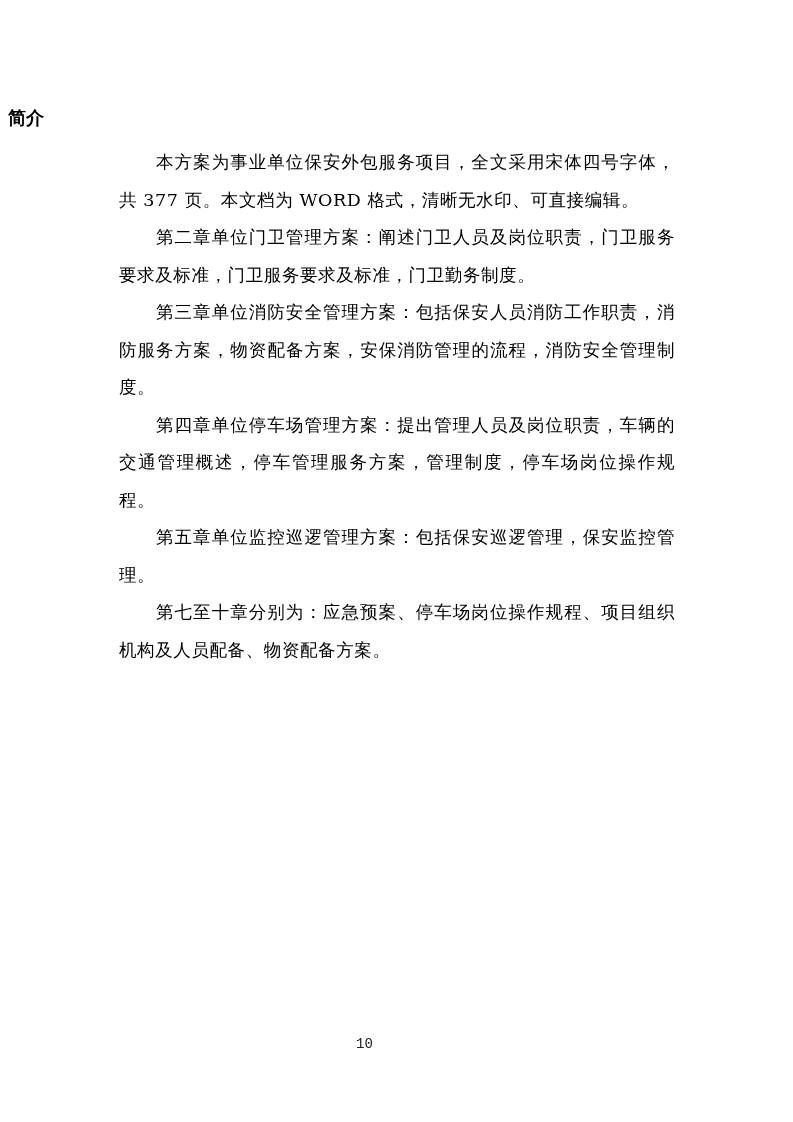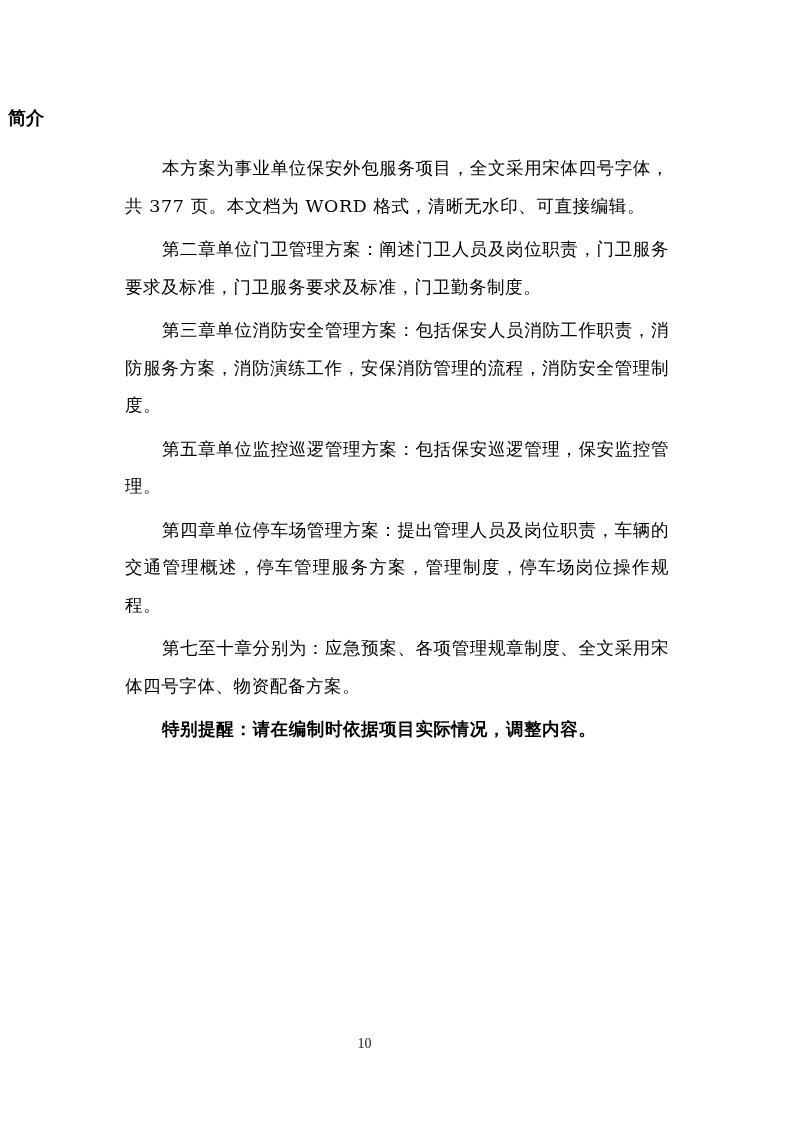--- a/index.html
+++ b/index.html
@@ -2,36 +2,35 @@
 <html><head>
 <meta charset="utf-8">
 <style>
   html, body { margin: 0; padding: 0; background: #ffffff; }
   body { width: 793px; height: 1122px; position: relative; overflow: hidden;
          font-family: "DejaVu Serif", "Liberation Serif", serif; color: #000; }
   .page { position: absolute; left: 0; top: 0; width: 793px; height: 1122px; background: #fff; }
   .title { position: absolute; top: 104px; left: 8px; width: 793px; text-align: left;
            font-family: "DejaVu Sans", sans-serif; font-weight: bold; font-size: 18px; line-height: 28px; }
   .body { position: absolute; left: 119px; top: 144px; width: 556px; }
-  .para { margin: 6px; font-size: 17.5px; line-height: 37.5px; text-indent: 37px;
+  .para { margin: 0; font-size: 17.5px; line-height: 37.5px; text-indent: 37px;
           text-align: justify; letter-spacing: 0.6px; }
   .para.bold { font-family: "DejaVu Sans", sans-serif; font-weight: bold; }
   .pnum { position: absolute; top: 1036px; left: 0; width: 729px; text-align: center;
-          font-family: Liberation Serif, serif; font-size: 14px; color: #222; }
+          font-family: Liberation Mono, monospace; font-size: 14px; color: #222; }
 </style>
 </head>
 <body>
 
 <div class="page">
   <div class="title">简介</div>
 
   <div class="body">
     <p class="para">本方案为事业单位保安外包服务项目，全文采用宋体四号字体，共 377 页。本文档为 WORD 格式，清晰无水印、可直接编辑。</p>
     <p class="para">第二章单位门卫管理方案：阐述门卫人员及岗位职责，门卫服务要求及标准，门卫服务要求及标准，门卫勤务制度。</p>
-    <p class="para">第三章单位消防安全管理方案：包括保安人员消防工作职责，消防服务方案，消防演练工作，安保消防管理的流程，消防安全管理制度。</p>
+    <p class="para">第三章单位消防安全管理方案：包括保安人员消防工作职责，消防服务方案，物资配备方案，安保消防管理的流程，消防安全管理制度。</p>
+    <p class="para">第四章单位停车场管理方案：提出管理人员及岗位职责，车辆的交通管理概述，停车管理服务方案，管理制度，停车场岗位操作规程。</p>
     <p class="para">第五章单位监控巡逻管理方案：包括保安巡逻管理，保安监控管理。</p>
-    <p class="para">第四章单位停车场管理方案：提出管理人员及岗位职责，车辆的交通管理概述，停车管理服务方案，管理制度，停车场岗位操作规程。</p>
-    <p class="para">第七至十章分别为：应急预案、各项管理规章制度、全文采用宋体四号字体、物资配备方案。</p>
-    <p class="para bold">特别提醒：请在编制时依据项目实际情况，调整内容。</p>
+    <p class="para">第七至十章分别为：应急预案、停车场岗位操作规程、项目组织机构及人员配备、物资配备方案。</p>
   </div>
 
   <div class="pnum">10</div>
 </div>
 
 </body></html>

